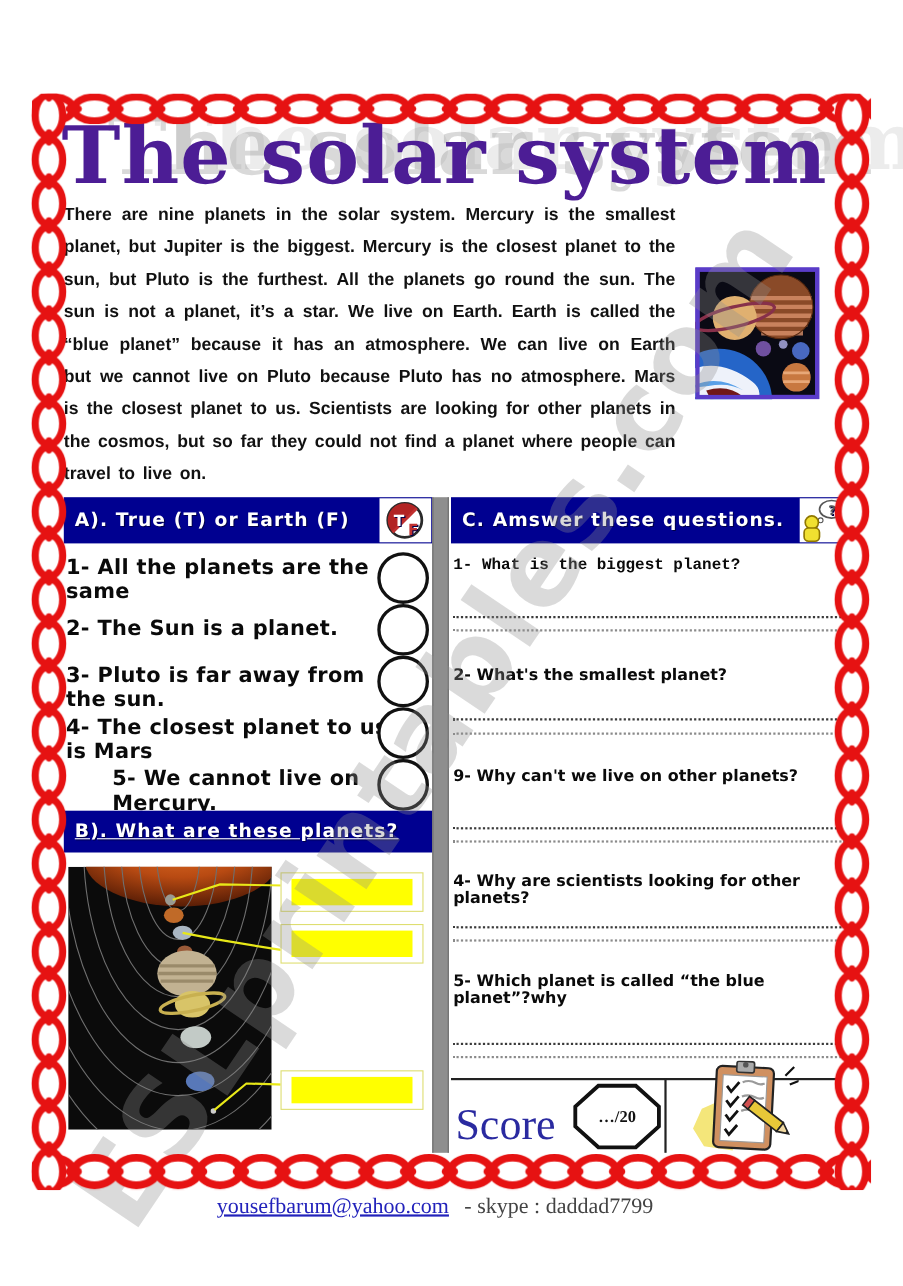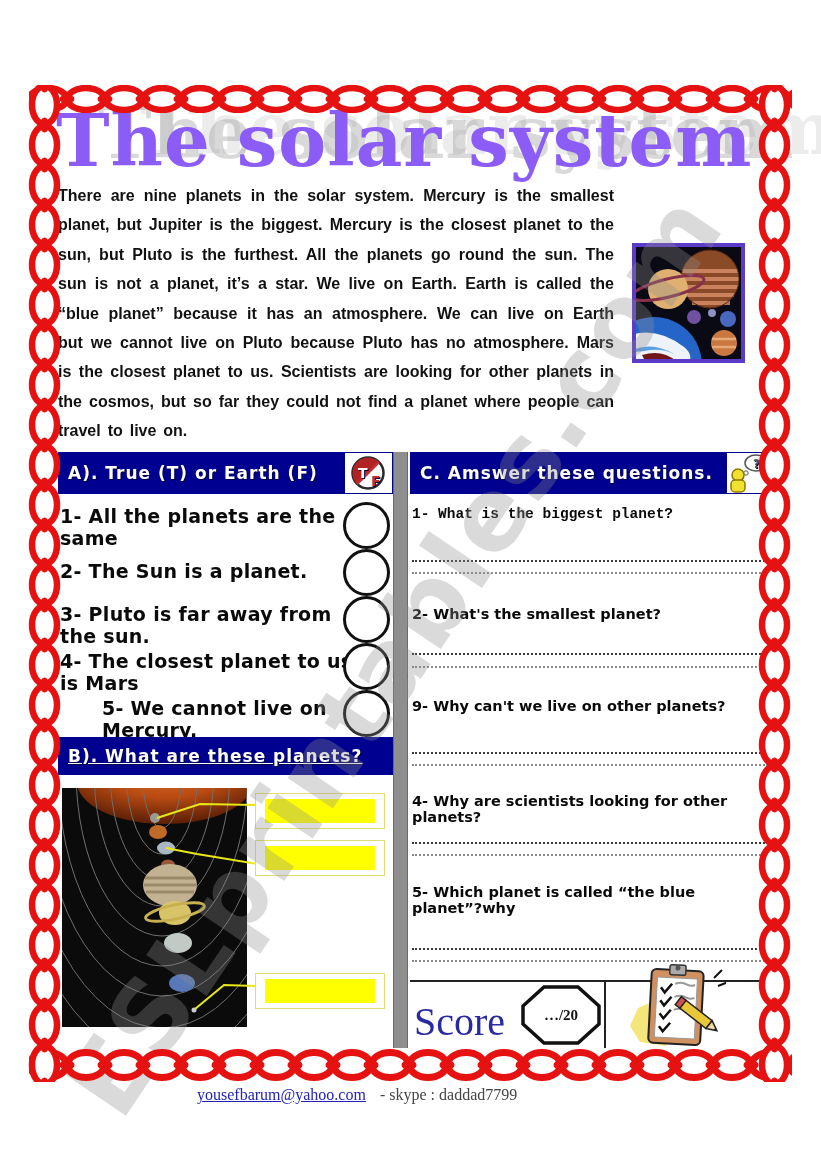--- a/index.html
+++ b/index.html
@@ -1,21 +1,21 @@
 <!DOCTYPE html>
 <html><head>
 <meta charset="utf-8">
 <style>
   html,body{margin:0;padding:0;background:#fff;}
   .page{position:relative;width:821px;height:1169px;background:#ffffff;overflow:hidden;
         font-family:"DejaVu Sans",sans-serif;}
   .chain{position:absolute;z-index:60;pointer-events:none;}
   .title{position:absolute;left:56px;top:98px;margin:0;white-space:nowrap;
          font-family:"DejaVu Serif",serif;font-weight:bold;font-size:72px;
-         color:#8b5cf6;letter-spacing:1px;
+         color:#4c1d95;letter-spacing:1px;
          text-shadow:42px -8px 0 rgba(130,130,130,.30),84px -12px 0 rgba(150,150,150,.18);}
   .intro{position:absolute;left:58px;top:181px;width:556px;margin:0;
          font-family:"Liberation Sans",sans-serif;font-weight:bold;font-size:16px;
          line-height:29.4px;color:#111;text-align:justify;word-spacing:2.5px;}
   .pic{position:absolute;left:632px;top:243px;width:113px;height:120px;}
   .hdr{position:absolute;height:42px;background:#000090;color:#fff;
        display:flex;align-items:center;box-sizing:border-box;padding-left:10px;
        font-weight:bold;font-size:17px;letter-spacing:1px;
        text-shadow:1px 1px 0 #00004a;}
   .hdrA{left:58px;top:452px;width:335px;}
@@ -36,21 +36,21 @@
   .q{position:absolute;left:412px;width:358px;font-weight:bold;font-size:14.5px;color:#0a0a0a;}
   .dl{position:absolute;left:412px;width:356px;height:0;border-top:2px dotted #3a3a3a;}
   .dl.light{border-top-color:#8a8a8a;}
   .score-line{position:absolute;left:410px;top:980px;width:360px;height:2px;background:#222;}
   .score-vline{position:absolute;left:604px;top:980px;width:2px;height:68px;background:#222;}
   .score-label{position:absolute;left:414px;top:998px;margin:0;
                font-family:"Liberation Serif",serif;font-size:40px;color:#2a2aa0;}
   .octagon{position:absolute;left:520px;top:984px;width:82px;height:62px;}
   .clipboard{position:absolute;left:626px;top:964px;width:100px;height:84px;}
   .footer{position:absolute;left:197px;top:1086px;font-family:"Liberation Serif",serif;
-          font-size:16px;color:#444;white-space:nowrap;z-index:70;}
+          font-size:20px;color:#444;white-space:nowrap;z-index:70;}
   .footer a{color:#2222bb;text-decoration:underline;}
   .footer .sk{margin-left:14px;}
   .watermark{position:absolute;left:395px;top:655px;transform:translate(-50%,-50%) rotate(-56deg);
              font-size:100px;font-weight:bold;color:#8f8f8f;opacity:.32;white-space:nowrap;
              letter-spacing:2px;z-index:40;pointer-events:none;}
 </style>
 </head>
 <body>
 
 <div class="page">

